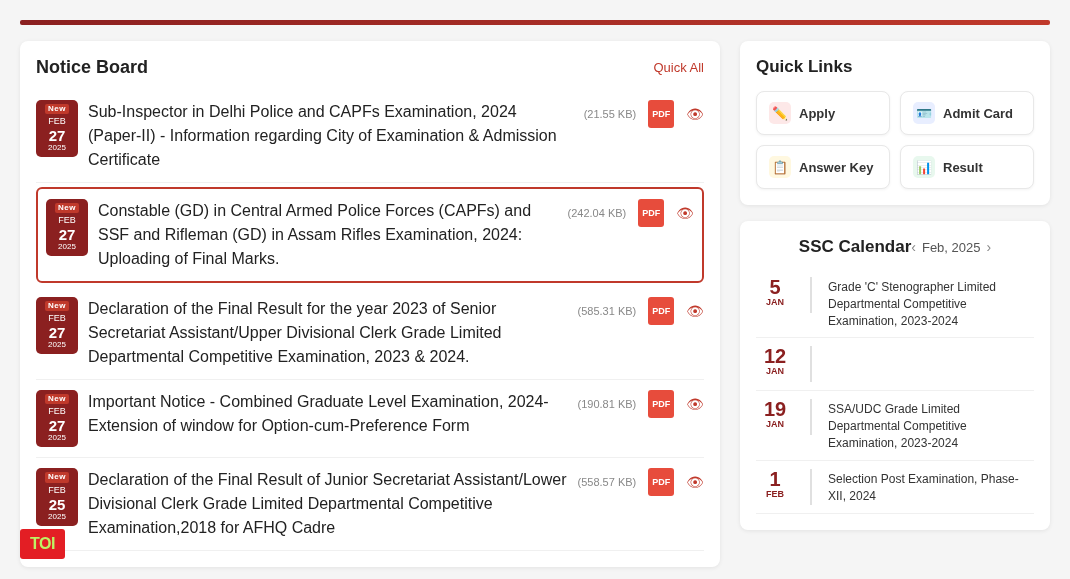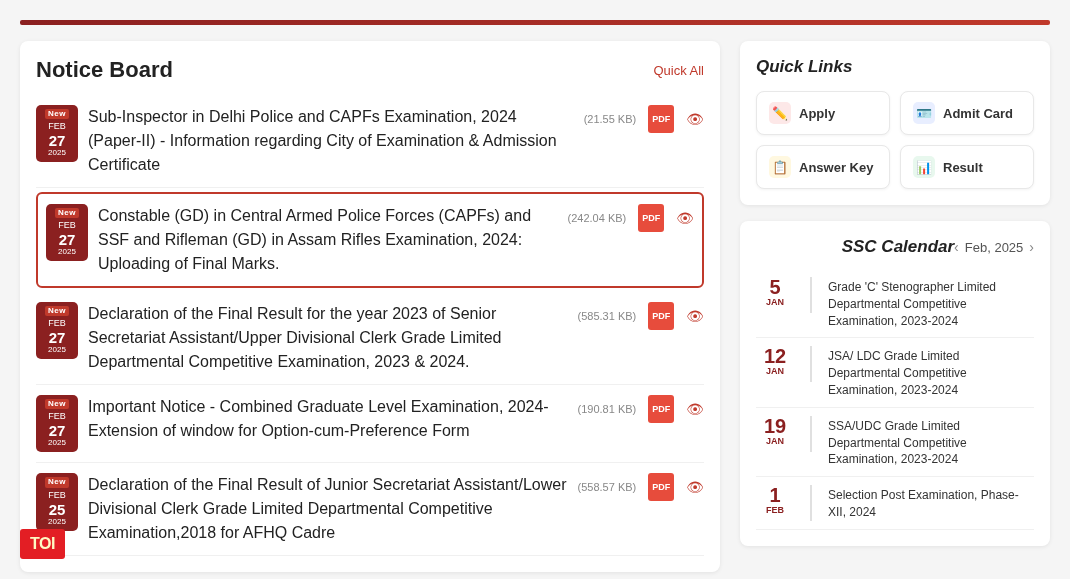--- a/index.html
+++ b/index.html
@@ -26,21 +26,21 @@
       box-shadow: 0 1px 4px rgba(0,0,0,0.08);
       min-width: 0;
     }
     .notice-board-header {
       display: flex;
       justify-content: space-between;
       align-items: center;
       margin-bottom: 12px;
     }
     .notice-board-title {
-      font-size: 22px;
+      font-size: 18px;
       font-weight: 700;
       color: #222;
     }
     .view-all-link {
       color: #c0392b;
       font-size: 13px;
       cursor: pointer;
       text-decoration: none;
       font-weight: 500;
     }
@@ -136,21 +136,20 @@
       background: #fff;
       border-radius: 8px;
       padding: 16px;
       box-shadow: 0 1px 4px rgba(0,0,0,0.08);
     }
     .section-title {
       font-size: 17px;
       font-weight: 700;
       color: #222;
       margin-bottom: 14px;
-      font-style: italic;
     }
     .quick-links-grid {
       display: grid;
       grid-template-columns: 1fr 1fr;
       gap: 10px;
     }
     .quick-link-btn {
       display: flex;
       align-items: center;
       gap: 8px;
@@ -179,21 +178,21 @@
     .ql-icon.result { background: #e8f8ee; color: #27ae60; }
     
     .calendar-section {
       background: #fff;
       border-radius: 8px;
       padding: 16px;
       box-shadow: 0 1px 4px rgba(0,0,0,0.08);
     }
     .calendar-header {
       display: flex;
-      justify-content: flex-end;
+      justify-content: center;
       align-items: center;
       margin-bottom: 12px;
     }
     .cal-nav {
       display: flex;
       align-items: center;
       gap: 6px;
       font-size: 13px;
       color: #555;
     }
@@ -244,21 +243,21 @@
       color: #333;
       line-height: 1.4;
       padding-top: 2px;
     }
     
     .toi-badge {
       position: fixed;
       bottom: 20px;
       left: 20px;
       background: #e31e24;
-      color: #fef9c3;
+      color: #bef264;
       font-weight: 900;
       font-size: 16px;
       padding: 6px 10px;
       border-radius: 3px;
       letter-spacing: -0.5px;
       text-align: right;
     }
     .top-bar {
       height: 5px;
       background: linear-gradient(to right, #8b2020, #c0392b);
@@ -407,21 +406,20 @@
     </div>
     <div class="cal-divider"></div>
     <span class="cal-text">Grade 'C' Stenographer Limited Departmental Competitive Examination, 2023-2024</span>
   </div>
           <div class="cal-item">
     <div class="cal-date-block">
       <span class="cal-day">12</span>
       <span class="cal-month">JAN</span>
     </div>
     <div class="cal-divider"></div>
-    <span class="cal-text">JSA/ LDC Grade Limited Departmental Competitive Examination, 2023-2024</span>
   </div>
           <div class="cal-item">
     <div class="cal-date-block">
       <span class="cal-day">19</span>
       <span class="cal-month">JAN</span>
     </div>
     <div class="cal-divider"></div>
     <span class="cal-text">SSA/UDC Grade Limited Departmental Competitive Examination, 2023-2024</span>
   </div>
           <div class="cal-item">

